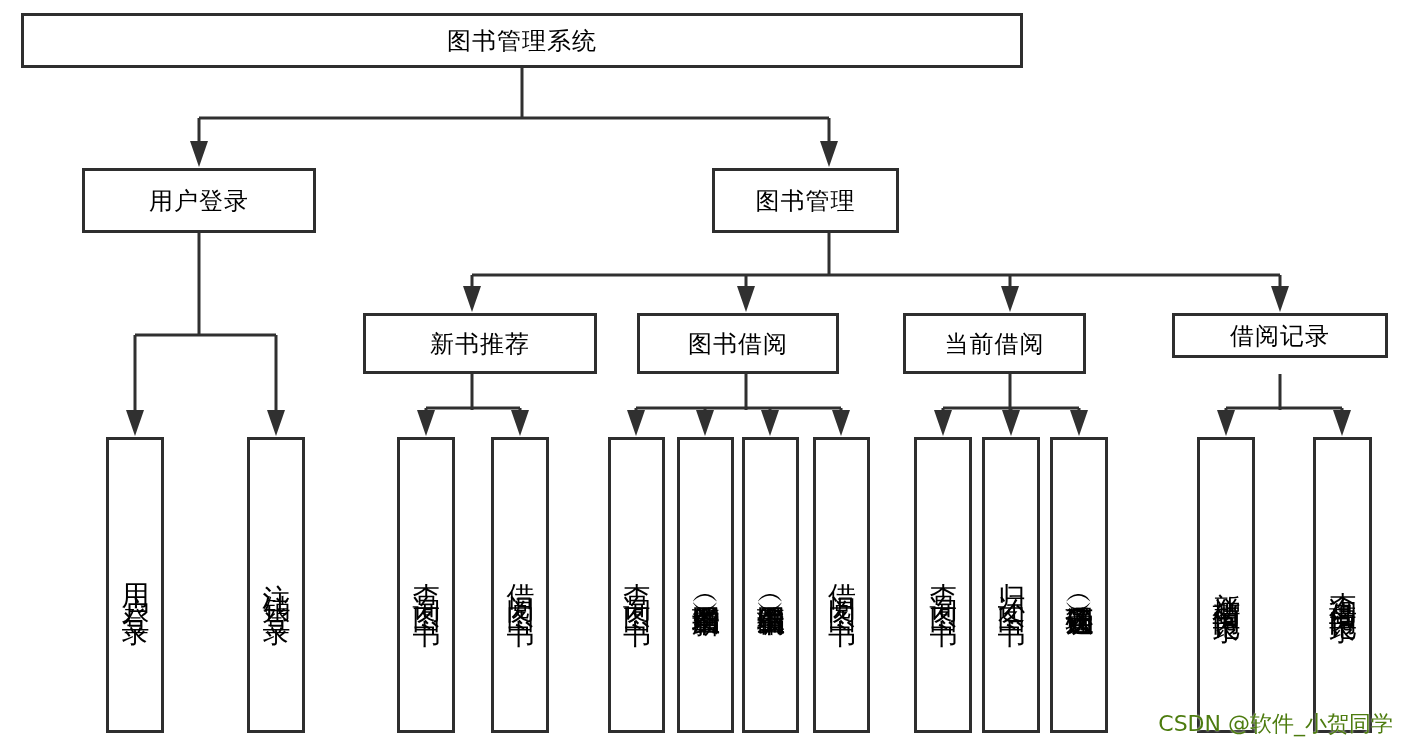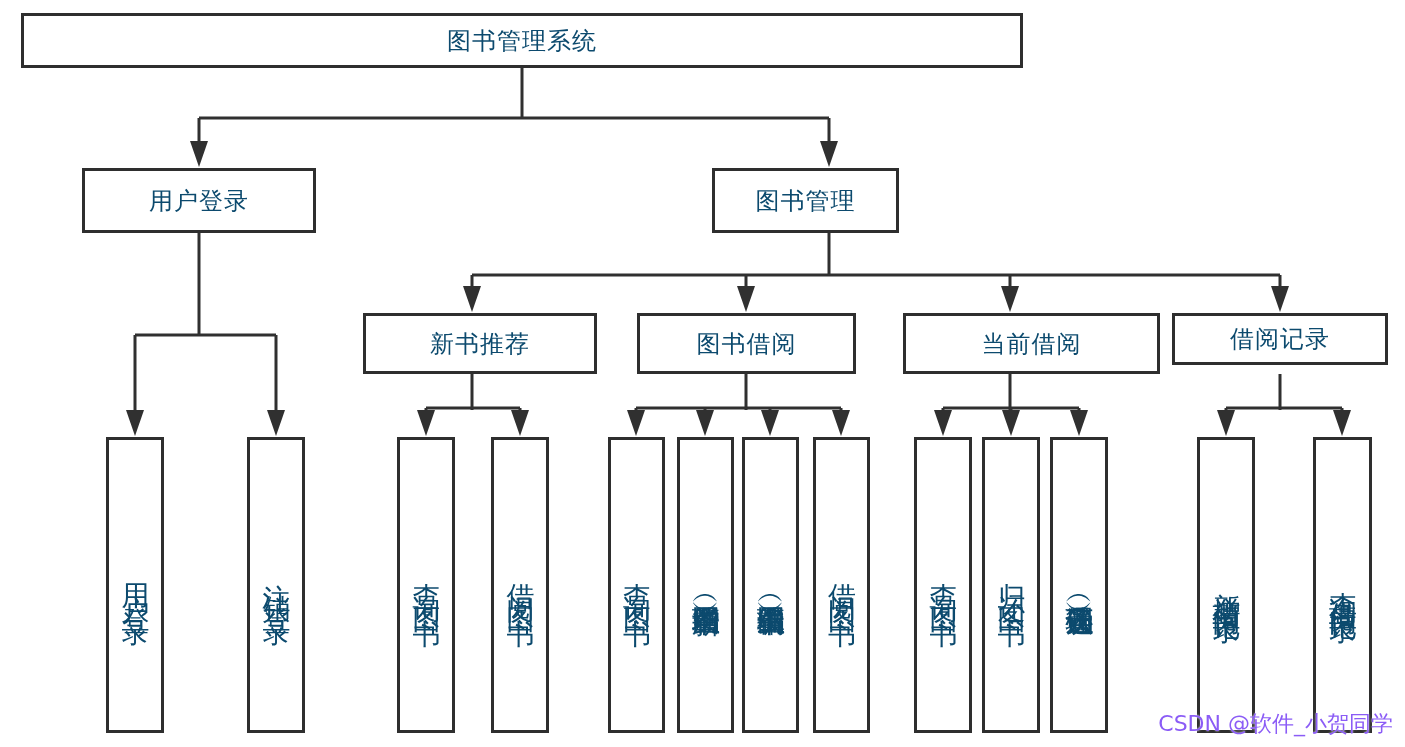--- a/index.html
+++ b/index.html
@@ -12,21 +12,21 @@
   }
   #connectors{position:absolute;left:0;top:0;z-index:1;}
   .node{
     position:absolute;
     box-sizing:border-box;
     border:3px solid #2e2e2e;
     background:#ffffff;
     display:flex;
     align-items:center;
     justify-content:center;
-    color:#0c4a6e;
+    color:#000000;
     z-index:2;
   }
   .hlabel{
     font-size:24px;
     letter-spacing:1px;
     white-space:nowrap;
   }
   .vtext{
     writing-mode:vertical-rl;
     text-orientation:mixed;
@@ -35,21 +35,21 @@
     white-space:nowrap;
   }
   .ls-4{letter-spacing:12px;}
   .ls-6{letter-spacing:5px;}
   .ls-9{letter-spacing:0px;}
   #watermark{
     position:absolute;
     right:12px;
     bottom:8px;
     font-size:22px;
-    color:#8b5cf6;
+    color:#4d7c0f;
     text-shadow:0 0 2px #ffffff;
     z-index:3;
     white-space:nowrap;
   }
 </style>
 </head>
 <body>
 
 <div id="stage">
 
@@ -93,27 +93,27 @@
   <div class="node" style="left:82px;top:168px;width:234px;height:65px">
     <span class="hlabel">用户登录</span>
   </div>
   <div class="node" style="left:712px;top:168px;width:187px;height:65px">
     <span class="hlabel">图书管理</span>
   </div>
 
   <div class="node" style="left:363px;top:313px;width:234px;height:61px">
     <span class="hlabel">新书推荐</span>
   </div>
-  <div class="node" style="left:637px;top:313px;width:219px;height:61px">
+  <div class="node" style="left:637px;top:313px;width:202px;height:61px">
     <span class="hlabel">图书借阅</span>
   </div>
-  <div class="node" style="left:903px;top:313px;width:257px;height:61px">
+  <div class="node" style="left:903px;top:313px;width:183px;height:61px">
     <span class="hlabel">当前借阅</span>
   </div>
-  <div class="node" style="left:1172px;top:313px;width:216px;height:52px">
+  <div class="node" style="left:1172px;top:313px;width:216px;height:45px">
     <span class="hlabel">借阅记录</span>
   </div>
 
   <div class="node" style="left:106px;top:437px;width:58px;height:296px">
     <span class="vtext ls-4">用户登录</span>
   </div>
   <div class="node" style="left:247px;top:437px;width:58px;height:296px">
     <span class="vtext ls-4">注销登录</span>
   </div>
 

